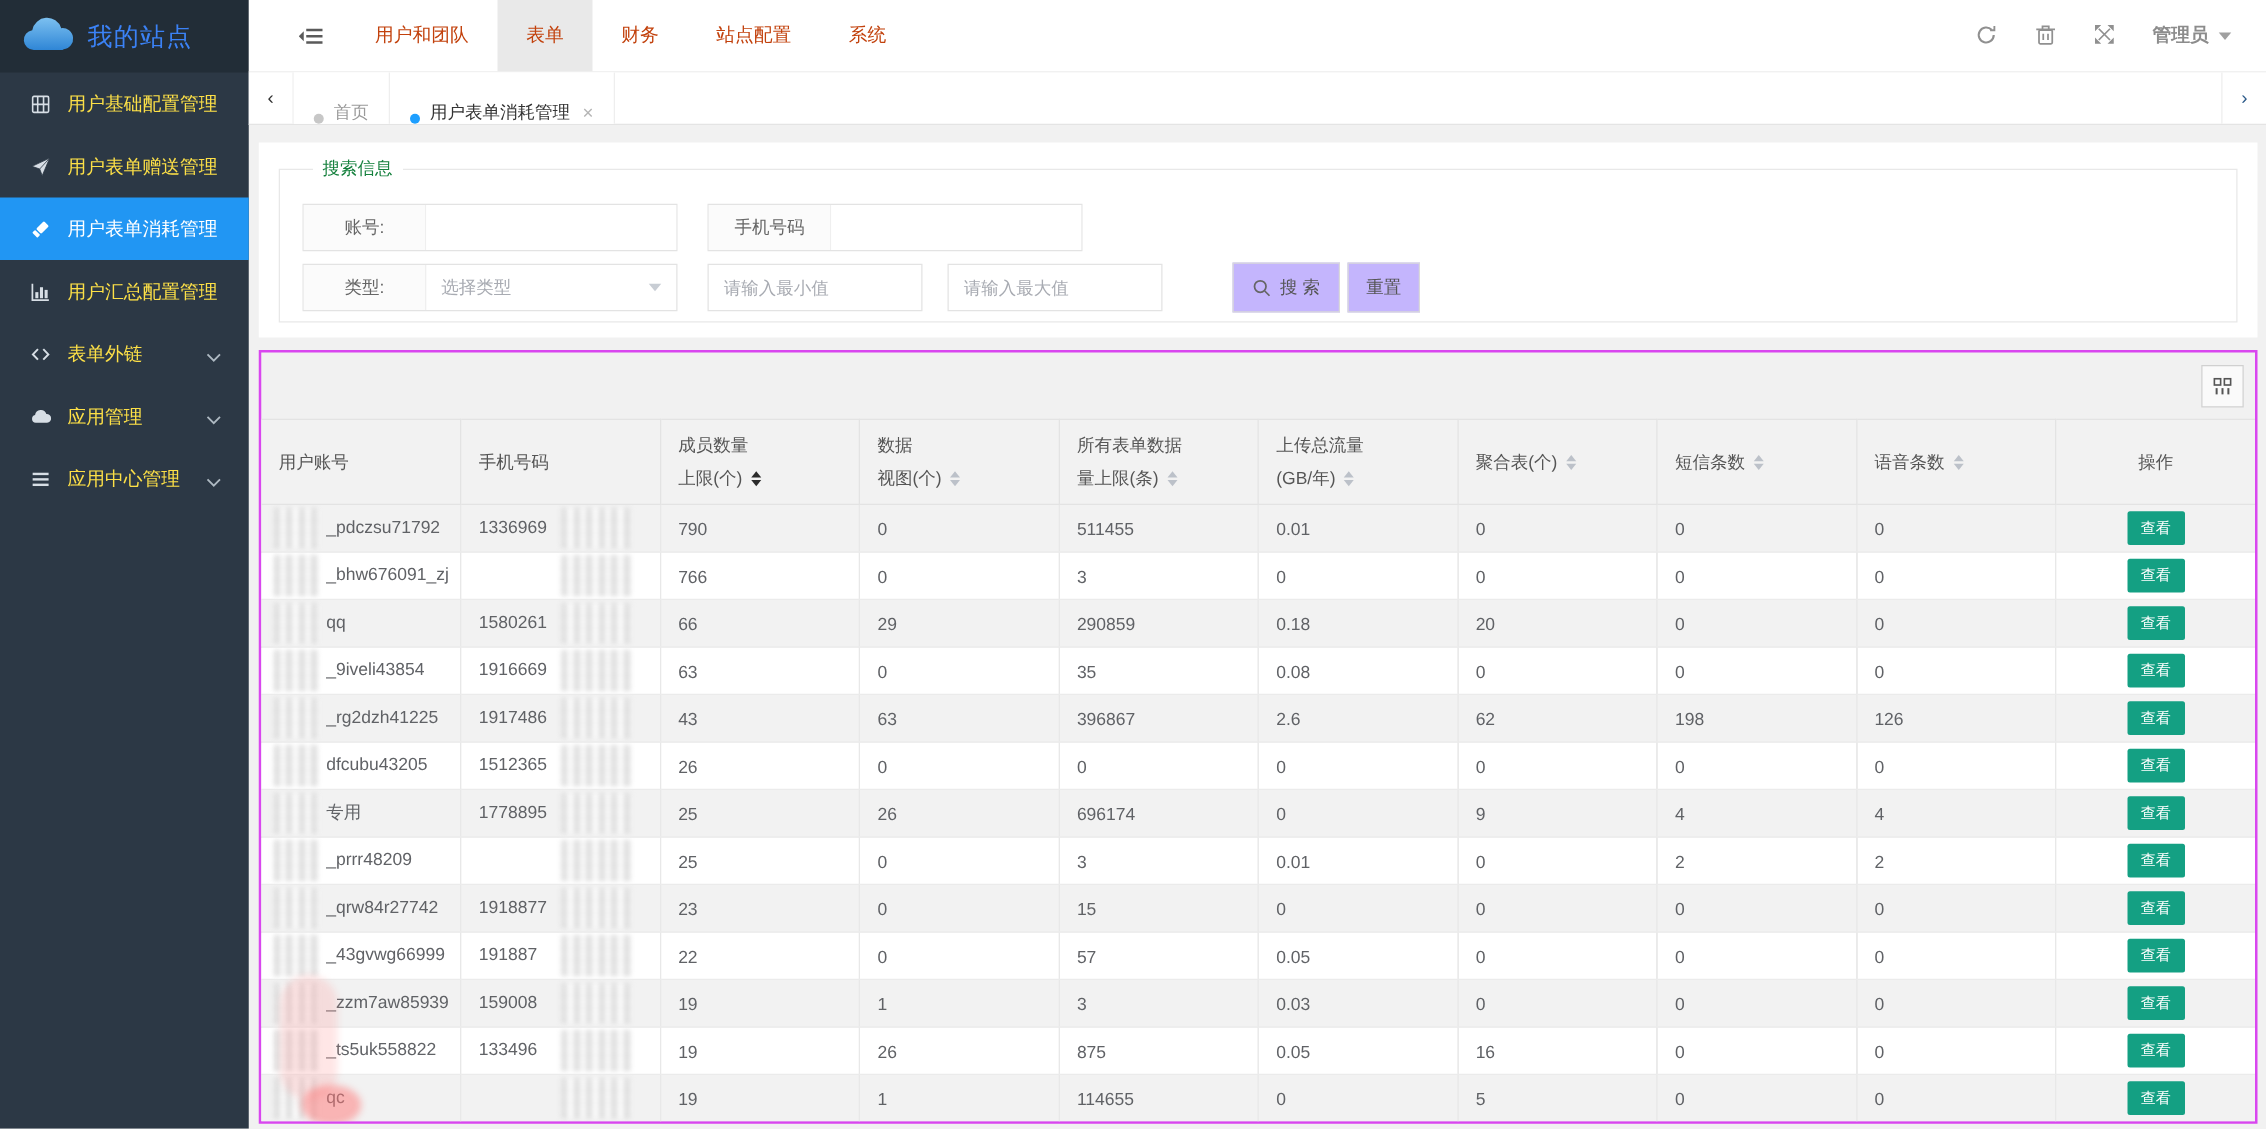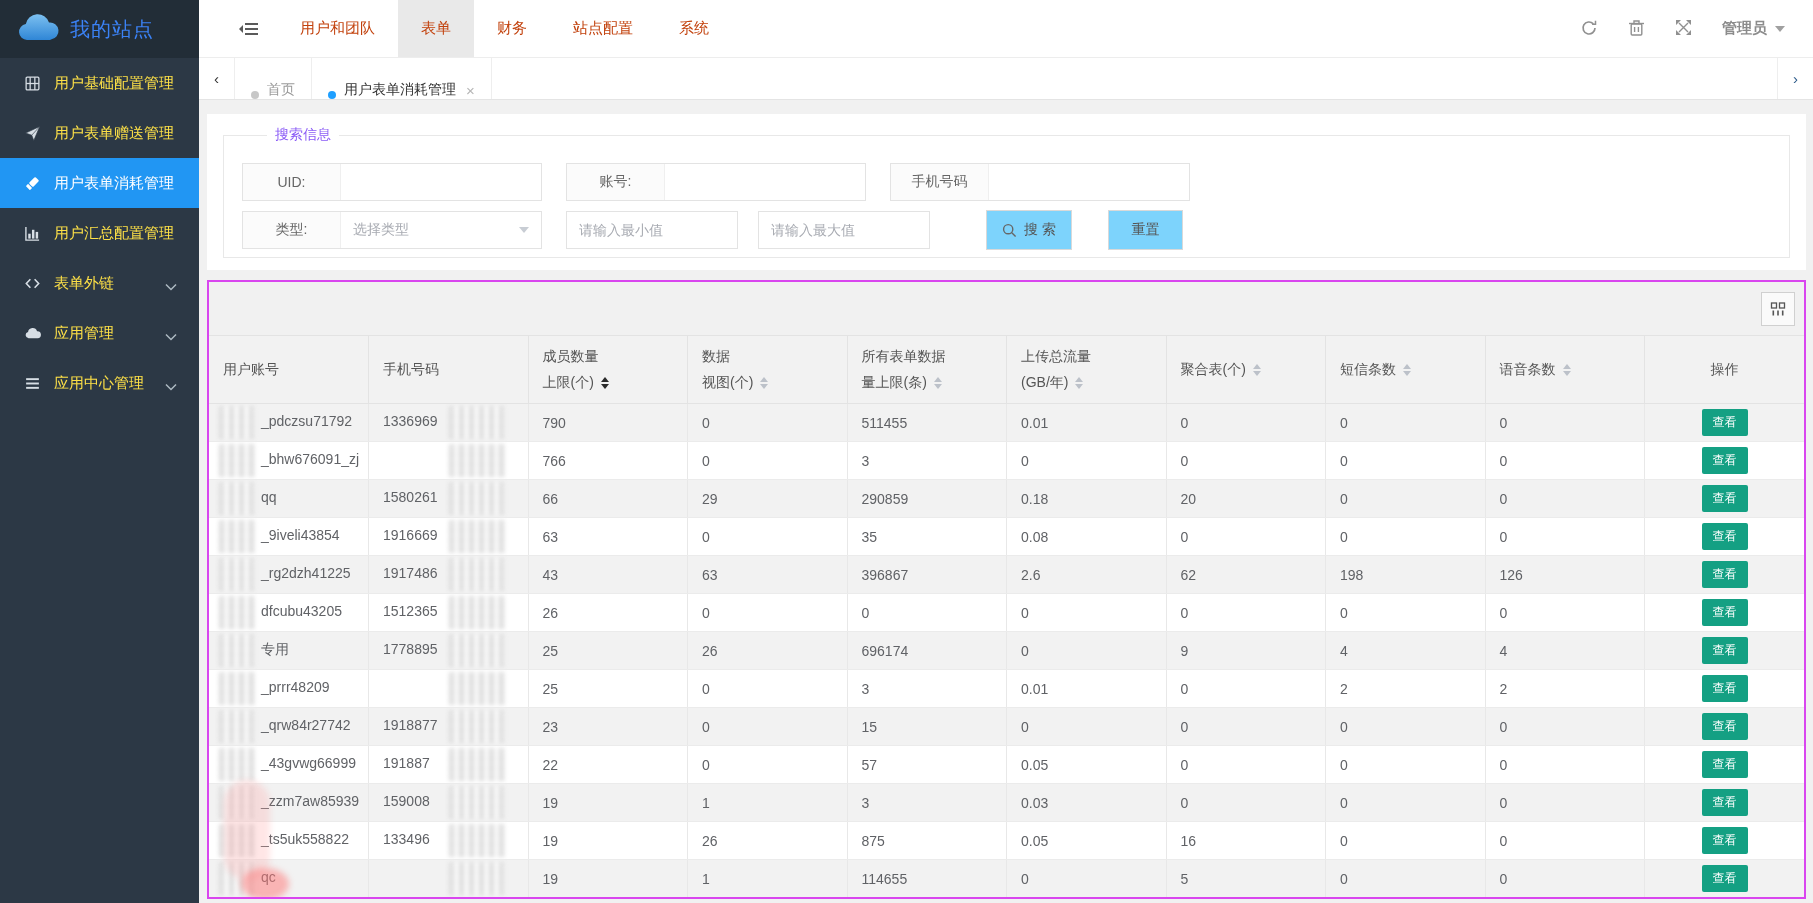--- a/index.html
+++ b/index.html
@@ -39,36 +39,36 @@
   .tab .dot { width:8px; height:8px; border-radius:50%; background:#c7c7c7; }
   .tab.active { color:#333; }
   .tab.active .dot { background:#1e9fff; }
   .tab .close-x { color:#b5b5b5; font-size:15px; margin-left:2px; }
 
   .content { flex:1; padding:14px 7px 0 8px; overflow:hidden; }
 
   
   .search-card { background:#fff; height:156px; padding:12px 16px 0; }
   fieldset { border:1px solid #e8e8e8; height:132px; padding:10px 0 0 18px; }
-  legend { font-size:14px; color:#8b5cf6; margin-left:25px; padding:0 8px; }
+  legend { font-size:14px; color:#15803d; margin-left:8px; padding:0 8px; }
   .form-row { display:flex; align-items:center; margin-top:9px; }
   .group { display:flex; width:300px; height:38px; border:1px solid #e3e3e3; background:#fff; margin-right:24px; }
   .group-label { width:98px; background:#fbfbfb; border-right:1px solid #efefef; display:flex; align-items:center;
     justify-content:center; color:#666; font-size:14px; flex:none; }
   .group input { flex:1; border:none; outline:none; padding:0 10px; font-size:14px; color:#333; min-width:0; }
   .select-box { flex:1; display:flex; align-items:center; justify-content:space-between; padding:0 12px; color:#a8abb2;
     font-size:14px; cursor:pointer; }
   .sel-caret { width:0; height:0; border-left:5px solid transparent; border-right:5px solid transparent; border-top:6px solid #c8cdd4; }
   .plain-input { width:172px; height:38px; border:1px solid #e3e3e3; padding:0 12px; font-size:14px; color:#333;
     outline:none; margin-right:20px; }
   .plain-input::placeholder, .group input::placeholder { color:#a8abb2; }
-  .btn { height:40px; border:1px solid #d9d9d9; background:#7dd3fc; color:#555; font-size:14px; cursor:pointer;
+  .btn { height:40px; border:1px solid #d9d9d9; background:#c4b5fd; color:#555; font-size:14px; cursor:pointer;
     display:inline-flex; align-items:center; justify-content:center; gap:7px; }
   .btn-search { width:86px; margin-left:36px; }
-  .btn-reset { width:75px; margin-left:36px; }
+  .btn-reset { width:58px; margin-left:6px; }
 
   
   .table-panel { margin-top:10px; border:2px solid #d946ef; height:619px; position:relative; background:#f1f1f1; overflow:hidden; }
   .panel-toolbar { height:53px; position:relative; }
   .col-settings-btn { position:absolute; top:10px; right:9px; width:34px; height:34px; border:1px solid #d0d0d0;
     background:#fafafa; display:flex; align-items:center; justify-content:center; cursor:pointer; }
   table { width:100%; border-collapse:collapse; table-layout:fixed; }
   thead th { height:68px; background:#f2f2f2; font-weight:normal; font-size:14px; color:#555; text-align:left;
     padding-left:14px; border-right:1px solid #e3e3e3; border-top:1px solid #e3e3e3; border-bottom:1px solid #e3e3e3; vertical-align:middle; }
   thead th:last-child { border-right:none; text-align:center; padding-left:0; }
@@ -262,24 +262,20 @@
         </div>
       <span class="tab-nav next">›</span>
     </div>
 
     <div class="content">
 
       <div class="search-card">
         <fieldset>
           <legend>搜索信息</legend>
           <div class="form-row">
-            <div class="group">
-              <span class="group-label">UID:</span>
-              <input type="text" style="">
-            </div>
             <div class="group">
               <span class="group-label">账号:</span>
               <input type="text" style="">
             </div>
             <div class="group">
               <span class="group-label">手机号码</span>
               <input type="text" style="">
             </div>
           </div>
           <div class="form-row">

